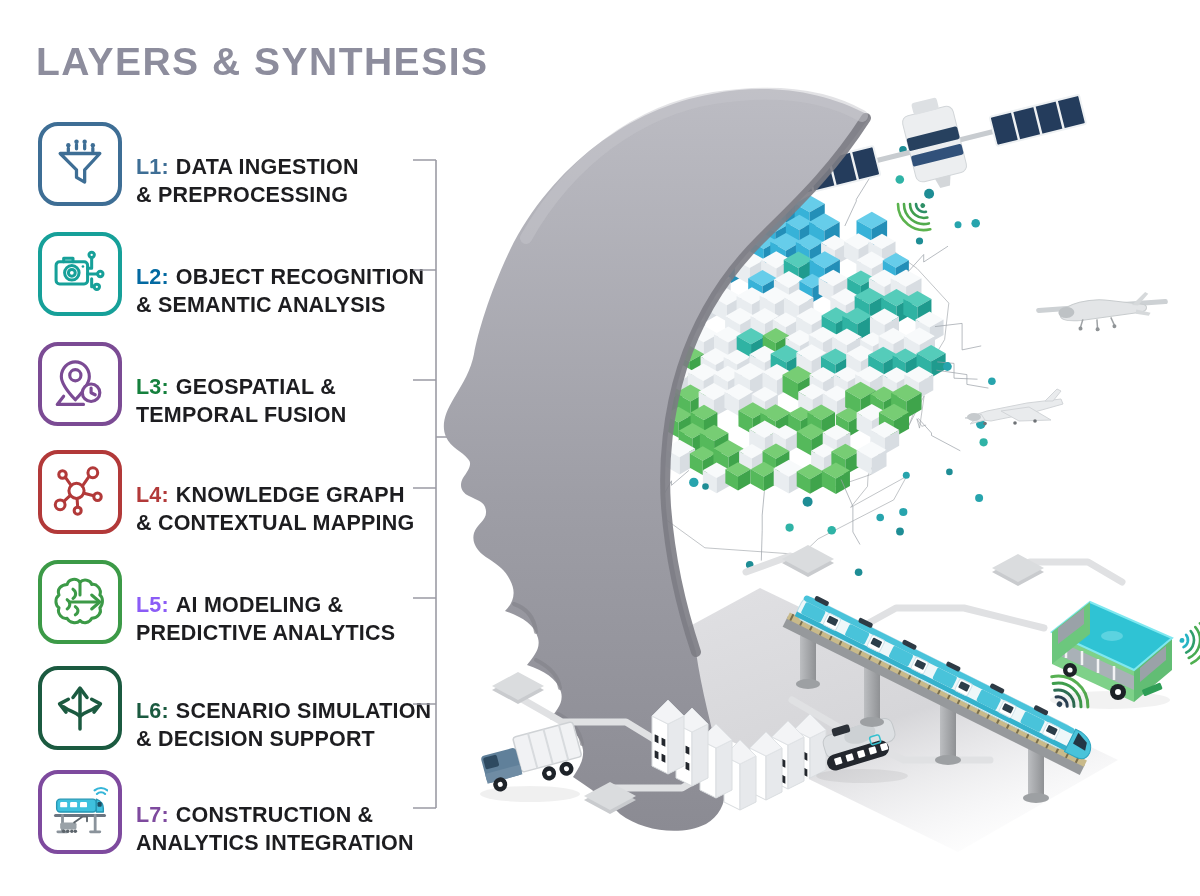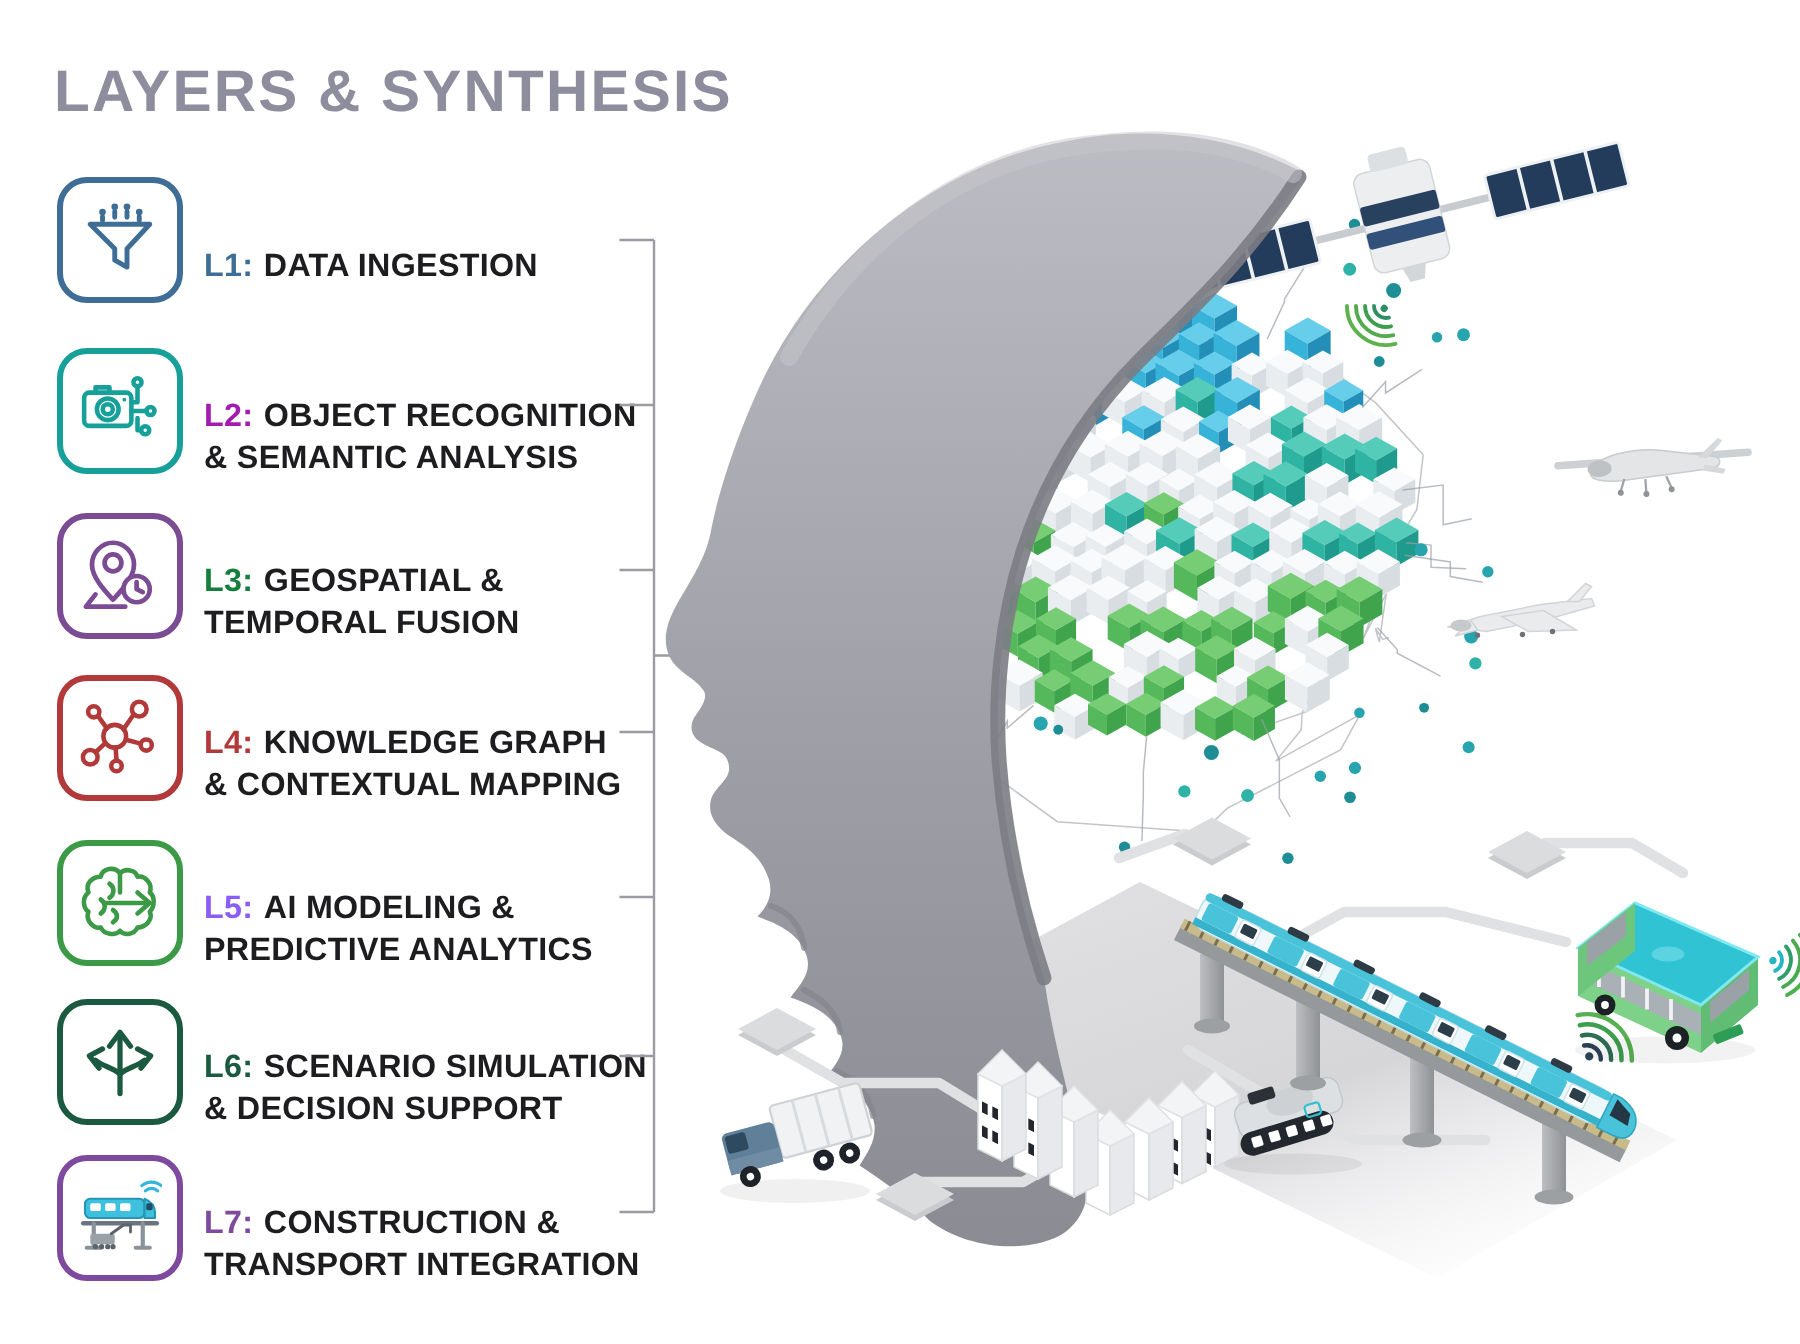--- a/index.html
+++ b/index.html
@@ -32,41 +32,42 @@
         <path d="M7,15 H41 L28,29 V39.5 L21,35.5 V29 Z"></path>
         <path d="M14,10.5 V13 M21,7.5 V11 M28,7.5 V11 M35,10.5 V13"></path>
         <circle cx="14" cy="8" r="1.9" fill="currentColor" stroke="none"></circle>
         <circle cx="21" cy="5" r="1.9" fill="currentColor" stroke="none"></circle>
         <circle cx="28" cy="5" r="1.9" fill="currentColor" stroke="none"></circle>
         <circle cx="35" cy="8" r="1.9" fill="currentColor" stroke="none"></circle>
       </svg>
     </div>
     <div class="row-text">
       <span class="lnum" style="color: rgb(62, 110, 149);">L1:</span><span>DATA INGESTION</span><br>
+      <span>&amp; PREPROCESSING</span>
     </div>
   </div>
 
   <div class="layer-row" style="top:228px">
     <div class="icon-box" style="color: rgb(22, 160, 153);">
       <svg viewBox="0 0 48 48" fill="none" stroke="currentColor" stroke-width="2.6" stroke-linecap="round" stroke-linejoin="round">
         <path d="M10,13.5 V10.5 H18 V13.5"></path>
         <rect x="3.5" y="13.5" width="27" height="19" rx="3"></rect>
         <circle cx="17" cy="23" r="6.2"></circle>
           <circle cx="17" cy="23" r="2.9"></circle>
         <circle cx="26.5" cy="17.5" r="1.1" fill="currentColor" stroke="none"></circle>
         <path d="M30.5,19 H34 V10"></path>
           <circle cx="34" cy="7.6" r="2.3"></circle>
         <path d="M30.5,24 H39"></path>
           <circle cx="41.4" cy="24" r="2.3"></circle>
         <path d="M34,28 V35 H36"></path>
           <circle cx="38.4" cy="35" r="2.3"></circle>
       </svg>
     </div>
     <div class="row-text">
-      <span class="lnum" style="color: #a21caf;">L2:</span><span>OBJECT RECOGNITION</span><br>
+      <span class="lnum" style="color: #0369a1;">L2:</span><span>OBJECT RECOGNITION</span><br>
       <span>&amp; SEMANTIC ANALYSIS</span>
     </div>
   </div>
 
   <div class="layer-row" style="top:338px">
     <div class="icon-box" style="color: rgb(123, 75, 148);">
       <svg viewBox="0 0 48 48" fill="none" stroke="currentColor" stroke-width="2.7" stroke-linecap="round" stroke-linejoin="round">
         <path d="M20,5 C13.5,5 8,10.5 8,17.5 C8,25 16,33.2 20,37.5 C24,33.2 32,25 32,17.5 C32,10.5 26.5,5 20,5 Z"></path>
         <circle cx="20" cy="16.5" r="4.8"></circle>
         <path d="M10,34.5 L4.5,41.5 H27"></path>
@@ -146,21 +147,21 @@
         <rect x="7" y="33" width="14" height="6" rx="1.5" fill="#9aa2a8"></rect>
         <circle cx="10" cy="40.4" r="1.5" fill="#5c646b"></circle>
           <circle cx="13.5" cy="40.4" r="1.5" fill="#5c646b"></circle>
         <circle cx="17" cy="40.4" r="1.5" fill="#5c646b"></circle>
           <circle cx="20" cy="40.4" r="1.5" fill="#5c646b"></circle>
         <path d="M19,33 L26,28 h4 M30,28 v4" stroke="#5c646b" stroke-width="1.6"></path>
       </svg>
     </div>
     <div class="row-text">
       <span class="lnum" style="color: rgb(126, 74, 158);">L7:</span><span>CONSTRUCTION &amp;</span><br>
-      <span>TRANSPORT INTEGRATION</span>
+      <span>ANALYTICS INTEGRATION</span>
     </div>
   </div>
 
   <svg class="bracket-svg" viewBox="0 0 90 896">
     <g stroke="#9b9ba4" stroke-width="1.6" fill="none">
       <path d="M36,160 V808"></path>
       <path d="M13,160 H36 M13,270 H36 M13,380 H36 M13,488 H36 M13,598 H36 M13,704 H36 M13,808 H36"></path>
       <path d="M36,437 H76"></path>
     </g>
   </svg>

